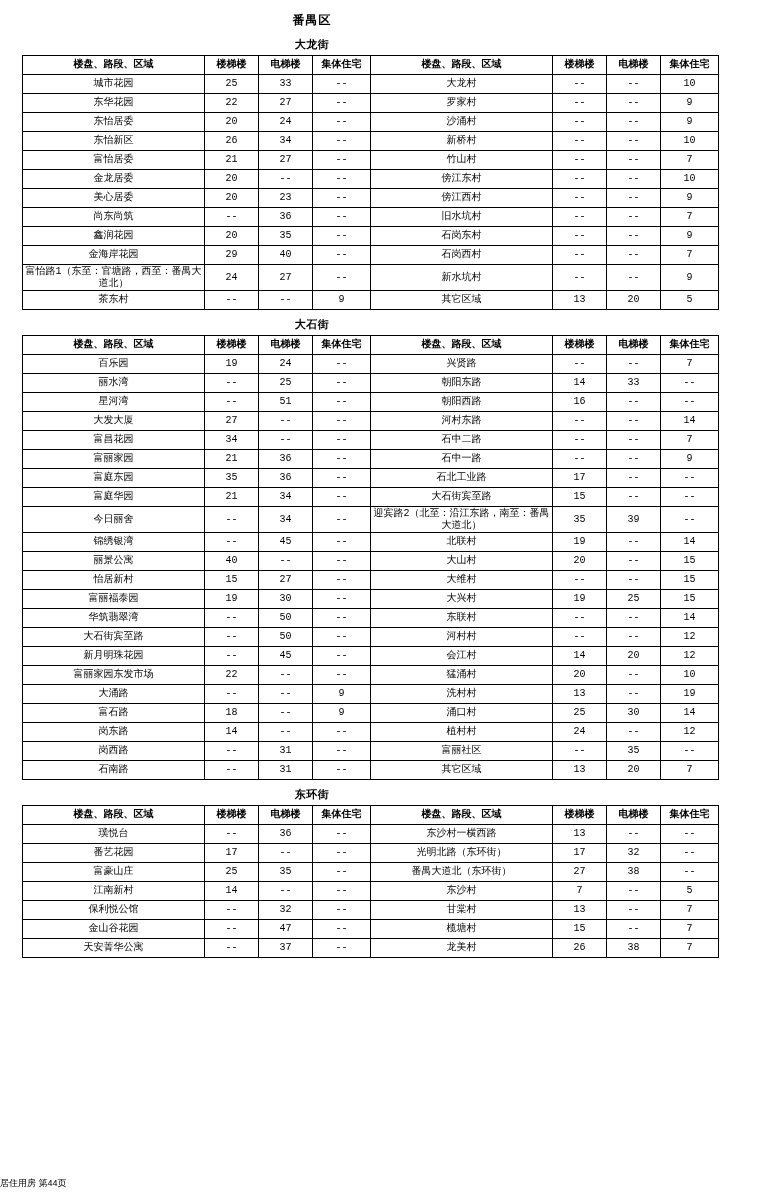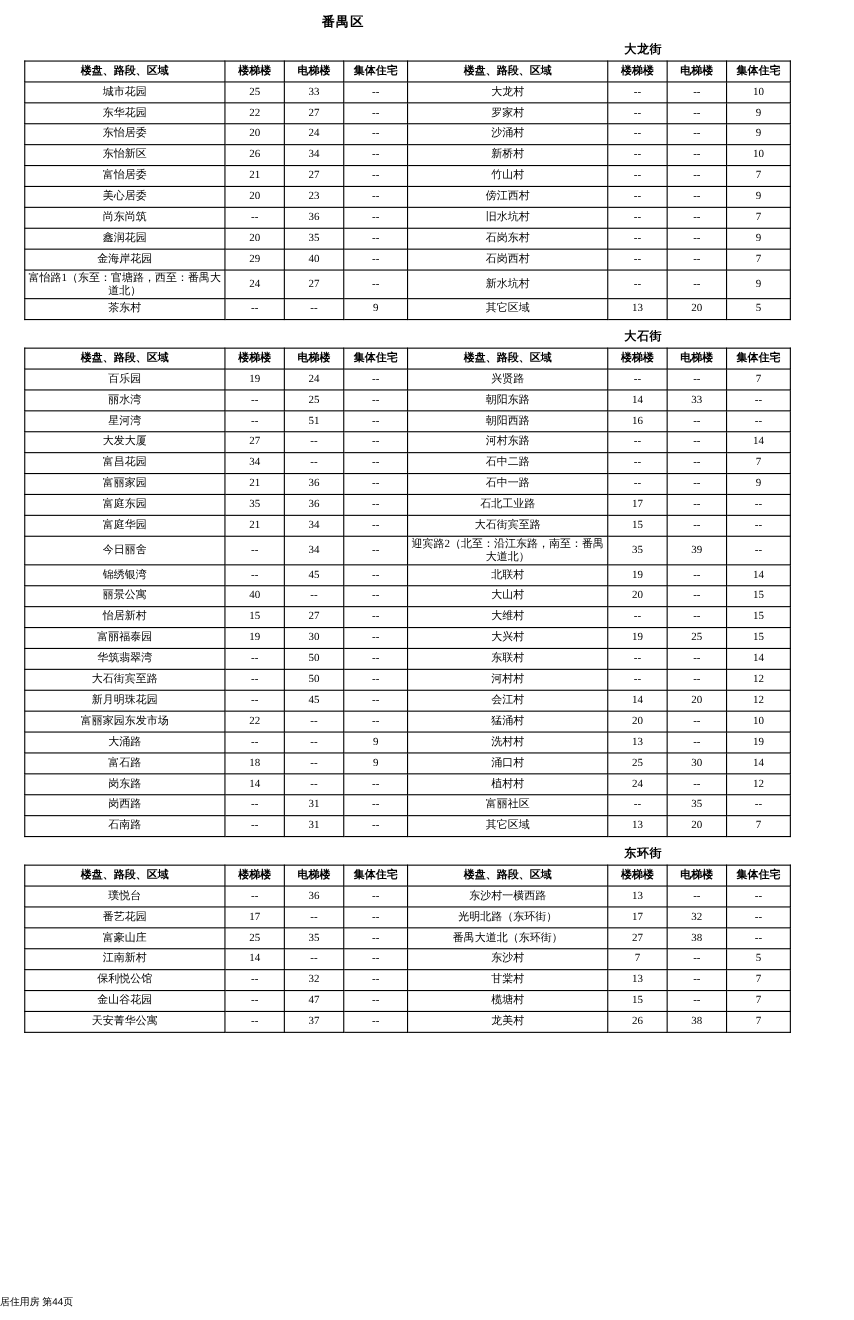--- a/index.html
+++ b/index.html
@@ -21,31 +21,32 @@
     position: relative;
   }
   .doc-title {
     text-align: center;
     font-size: 12px;
     font-weight: bold;
     margin: 4px 0 8px 0;
     letter-spacing: 1px;
   }
   .section-title {
-    text-align: right;
+    text-align: center;
     font-size: 11px;
     font-weight: bold;
     margin: 7px 0 3px 0;
     letter-spacing: 0.5px;
   }
   table.grid {
     width: 100%;
     border-collapse: collapse;
     table-layout: fixed;
     font-size: 10px;
+    font-family: Liberation Mono, monospace;
   }
   table.grid th, table.grid td {
     border: 1px solid #000;
     height: 19px;
     line-height: 1.15;
     text-align: center;
     padding: 1px 2px;
     vertical-align: middle;
     word-break: break-all;
   }
@@ -134,20 +135,30 @@
           <td class="name">富怡居委</td>
           <td class="num">21</td>
           <td class="num2">27</td>
           <td class="num3">--</td>
           <td class="name">竹山村</td>
           <td class="num">--</td>
           <td class="num2">--</td>
           <td class="num3">7</td>
         </tr>
       <tr>
+          <td class="name">金龙居委</td>
+          <td class="num">20</td>
+          <td class="num2">--</td>
+          <td class="num3">--</td>
+          <td class="name">傍江东村</td>
+          <td class="num">--</td>
+          <td class="num2">--</td>
+          <td class="num3">10</td>
+        </tr>
+      <tr>
           <td class="name">美心居委</td>
           <td class="num">20</td>
           <td class="num2">23</td>
           <td class="num3">--</td>
           <td class="name">傍江西村</td>
           <td class="num">--</td>
           <td class="num2">--</td>
           <td class="num3">9</td>
         </tr>
       <tr>

